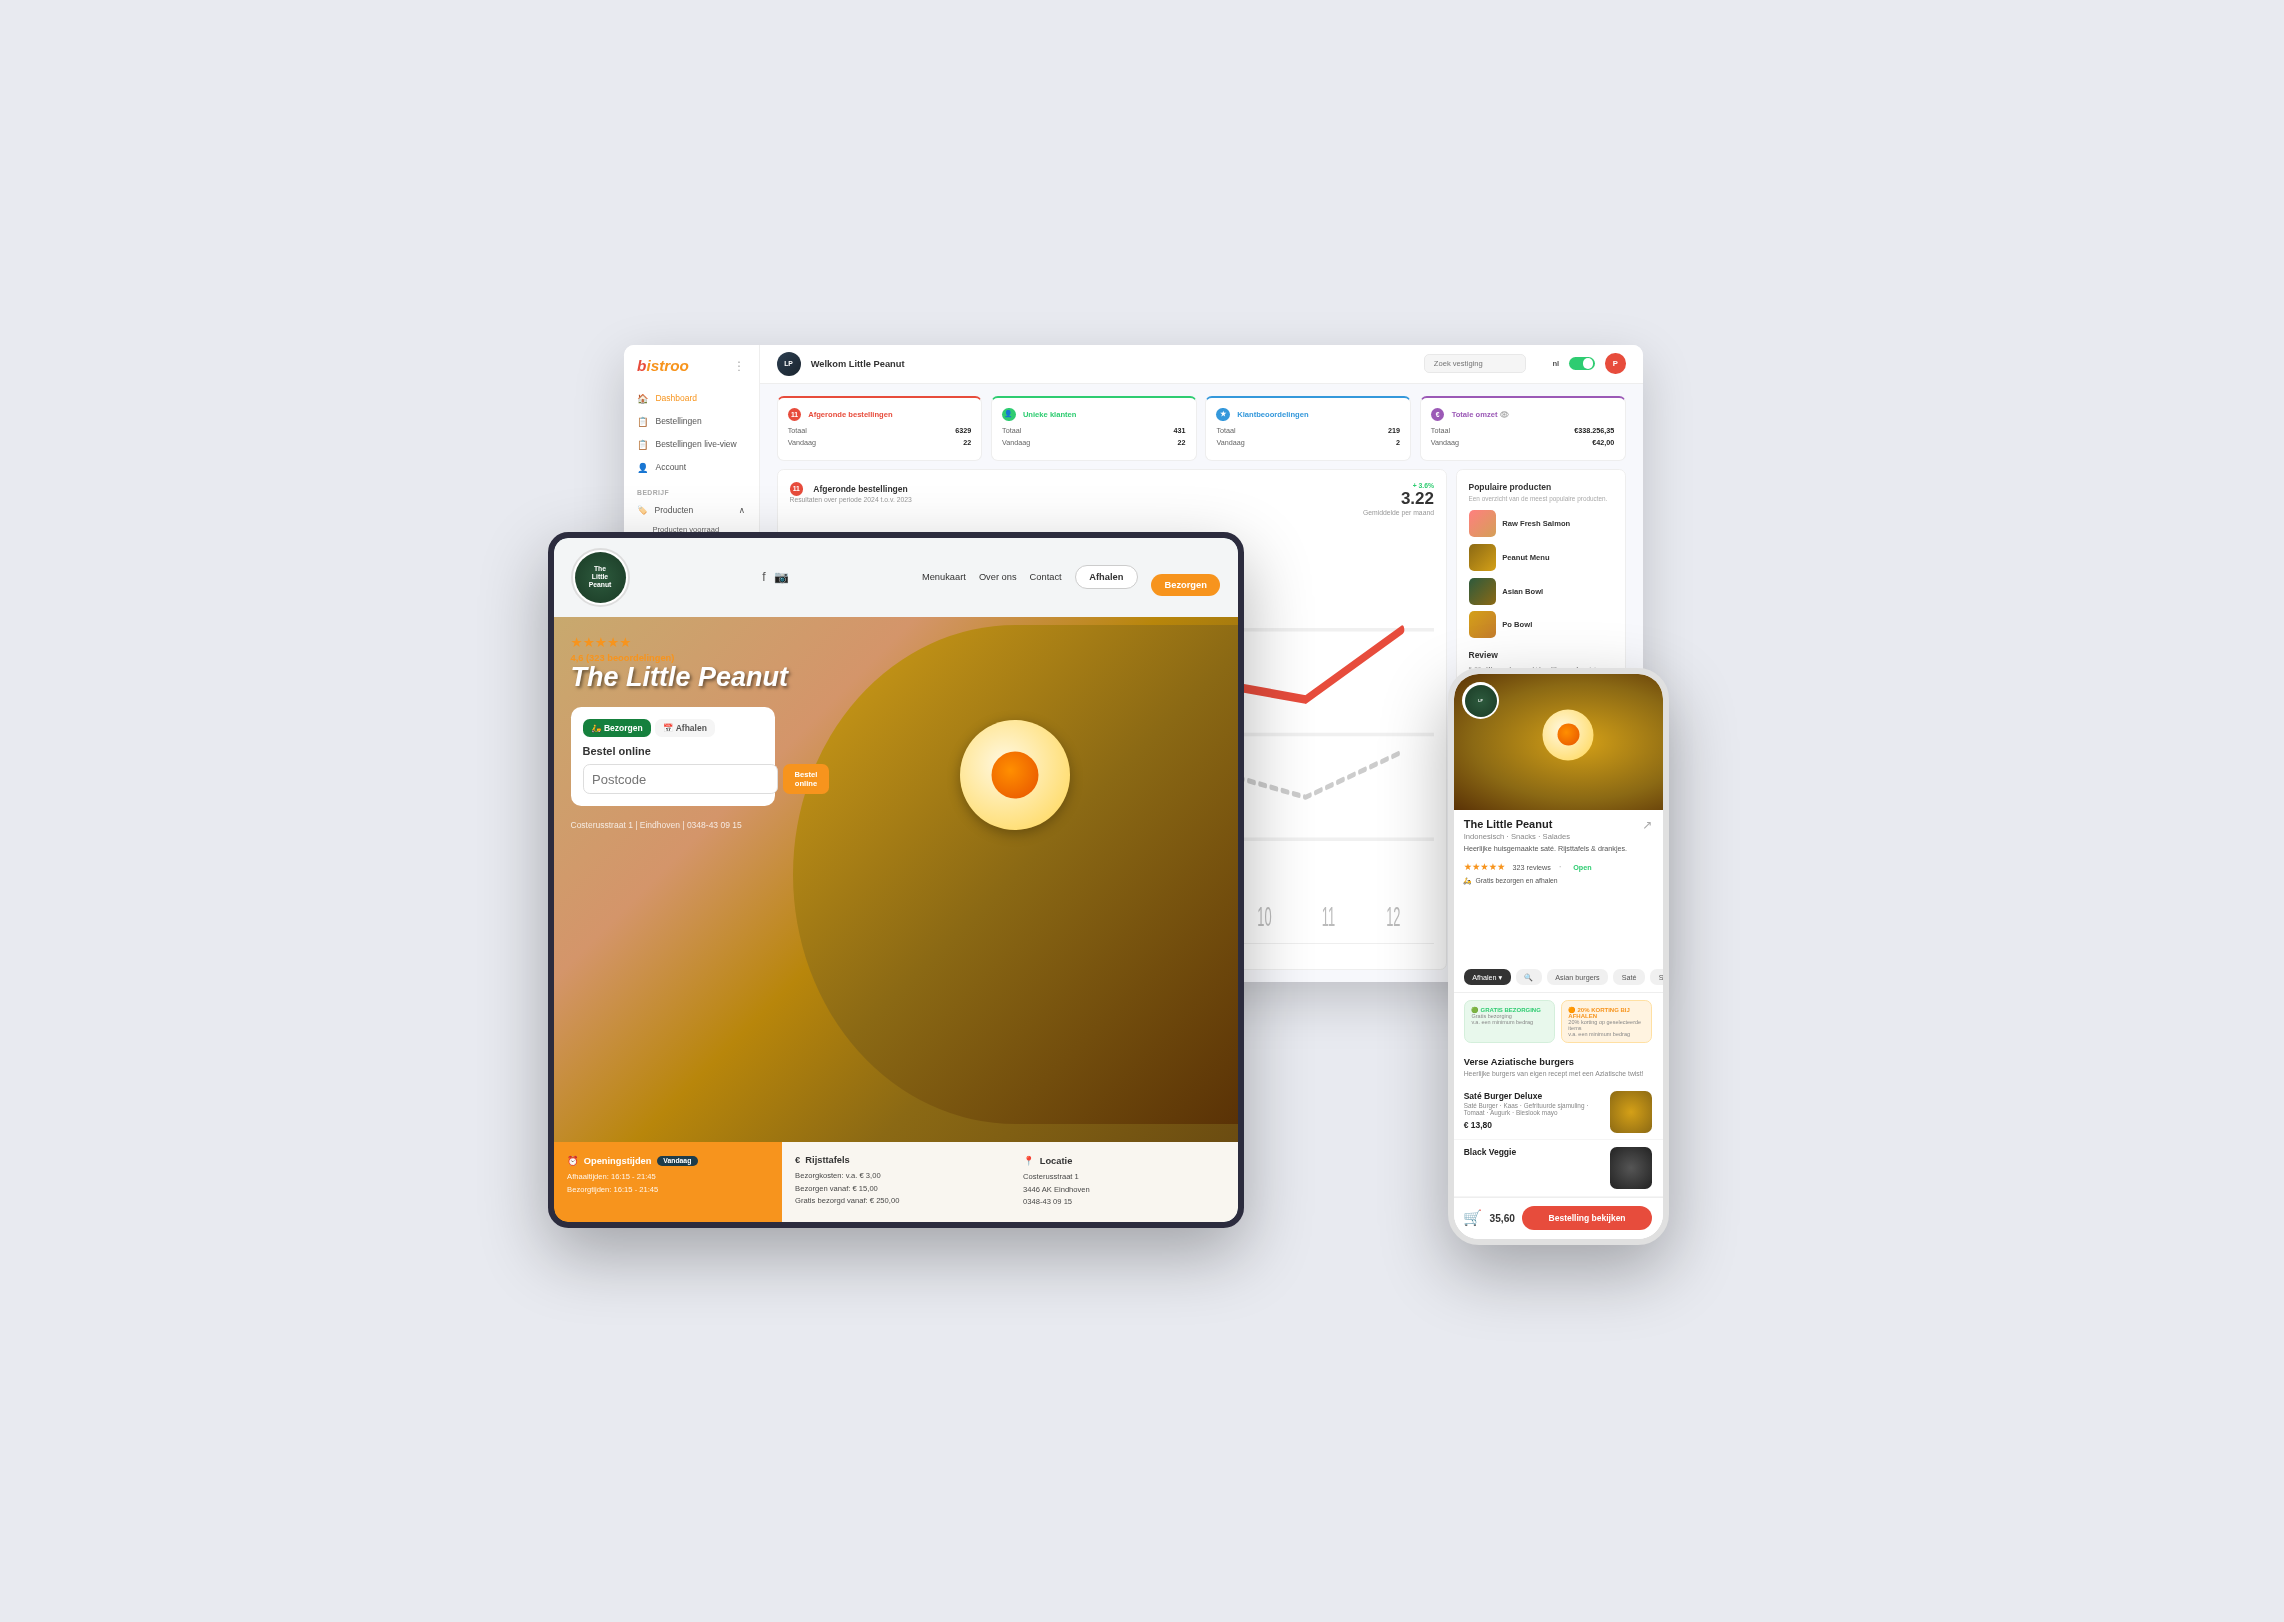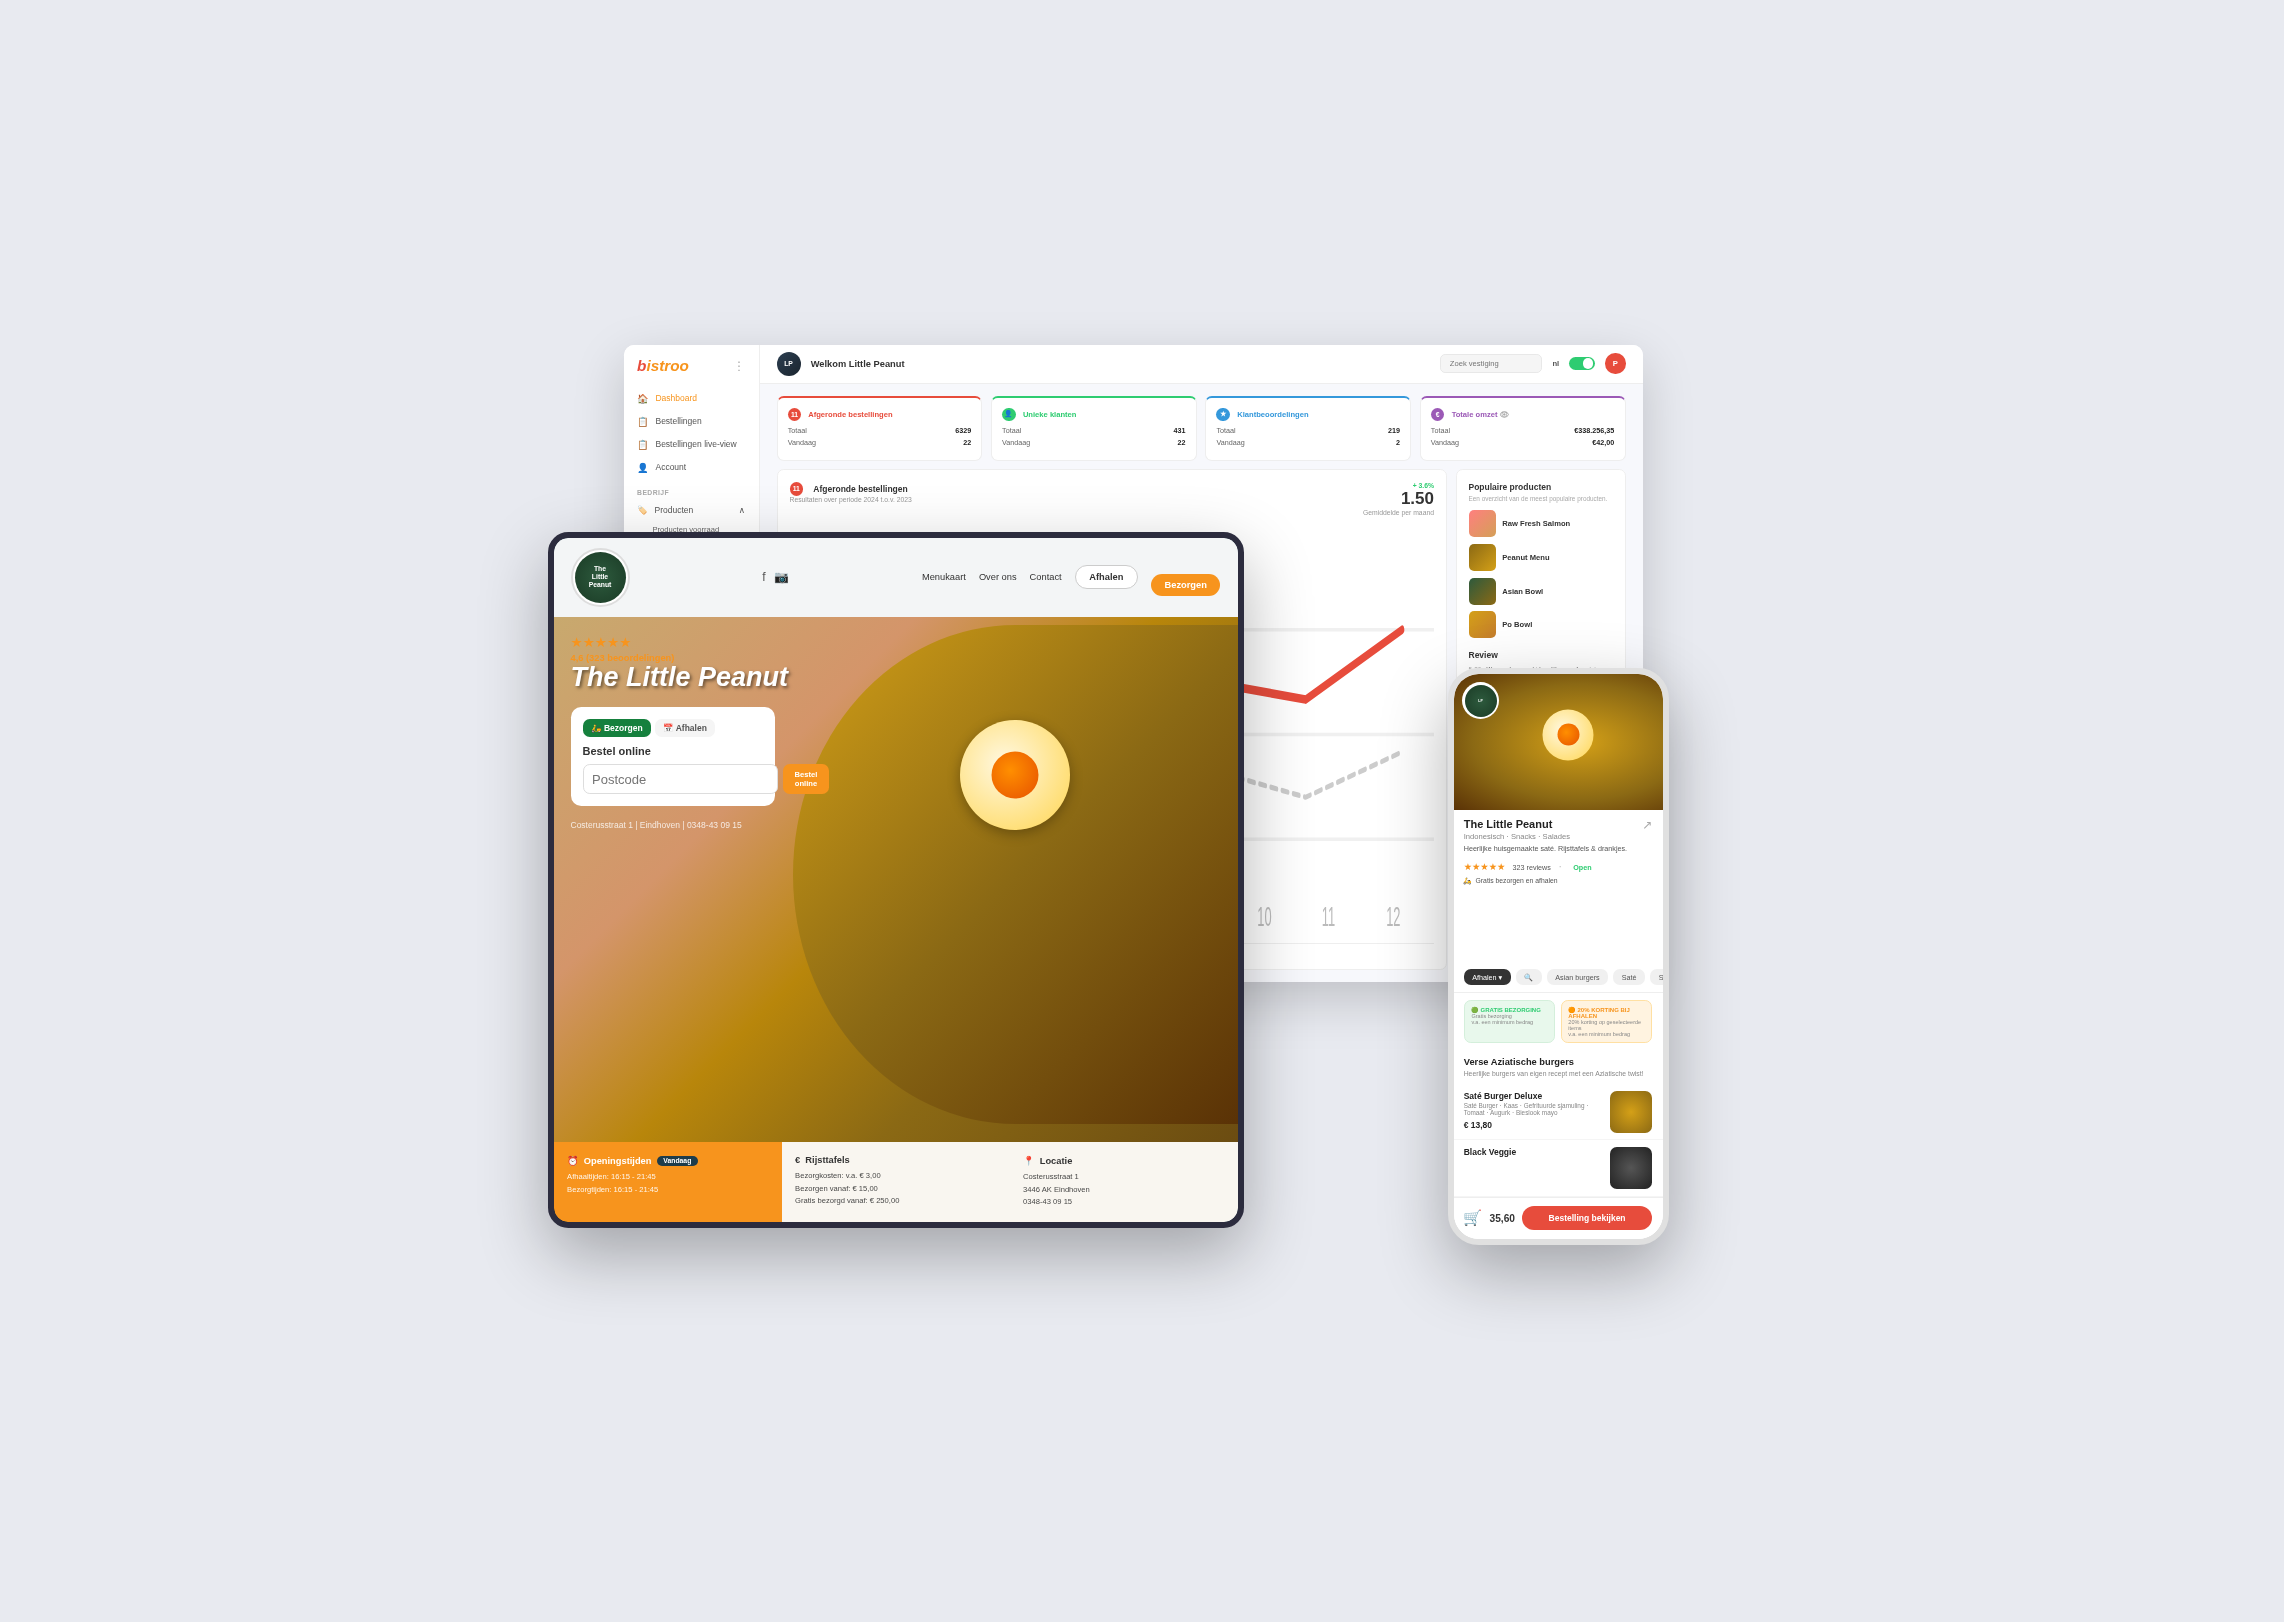--- a/index.html
+++ b/index.html
@@ -138,20 +138,21 @@
       border-radius: 5.1px;
       padding: 4.2px 8.5px;
       font-size: 7.6px;
       color: #aaa;
       width: 102px;
     }
     .lang-badge {
       font-size: 7.6px;
       color: #555;
       font-weight: 600;
+      margin-left: 16px;
     }
     .toggle-on {
       width: 25.5px; height: 13.6px;
       background: #2ecc71;
       border-radius: 6.8px;
       position: relative;
     }
     .toggle-on::after {
       content: '';
       position: absolute;
@@ -958,21 +959,21 @@
                 <div style="display:flex;align-items:center;gap:5.1px;">
                   <span class="stat-badge badge-red" style="font-size:6.8px;">11</span>
                   <span class="chart-title">Afgeronde bestellingen</span>
                 </div>
                 <div class="chart-sub">Resultaten over periode 2024 t.o.v. 2023</div>
               </div>
               <div style="text-align:right;">
                 <div style="font-size:6.8px;color:#999;">
                   <span style="color:#2ecc71;font-weight:600;">+ 3.6%</span>
                 </div>
-                <div class="chart-metric">1.50</div>
+                <div class="chart-metric">3.22</div>
                 <div class="chart-metric-sub">Gemiddelde per maand</div>
               </div>
             </div>
             <div class="chart-area">
               <svg class="chart-svg" viewBox="0 0 400 120" preserveAspectRatio="none" style="font-size:10px">
 
                 <line x1="0" y1="30" x2="400" y2="30" stroke="#f0f0f0" stroke-width="1"></line>
                 <line x1="0" y1="60" x2="400" y2="60" stroke="#f0f0f0" stroke-width="1"></line>
                 <line x1="0" y1="90" x2="400" y2="90" stroke="#f0f0f0" stroke-width="1"></line>
 

